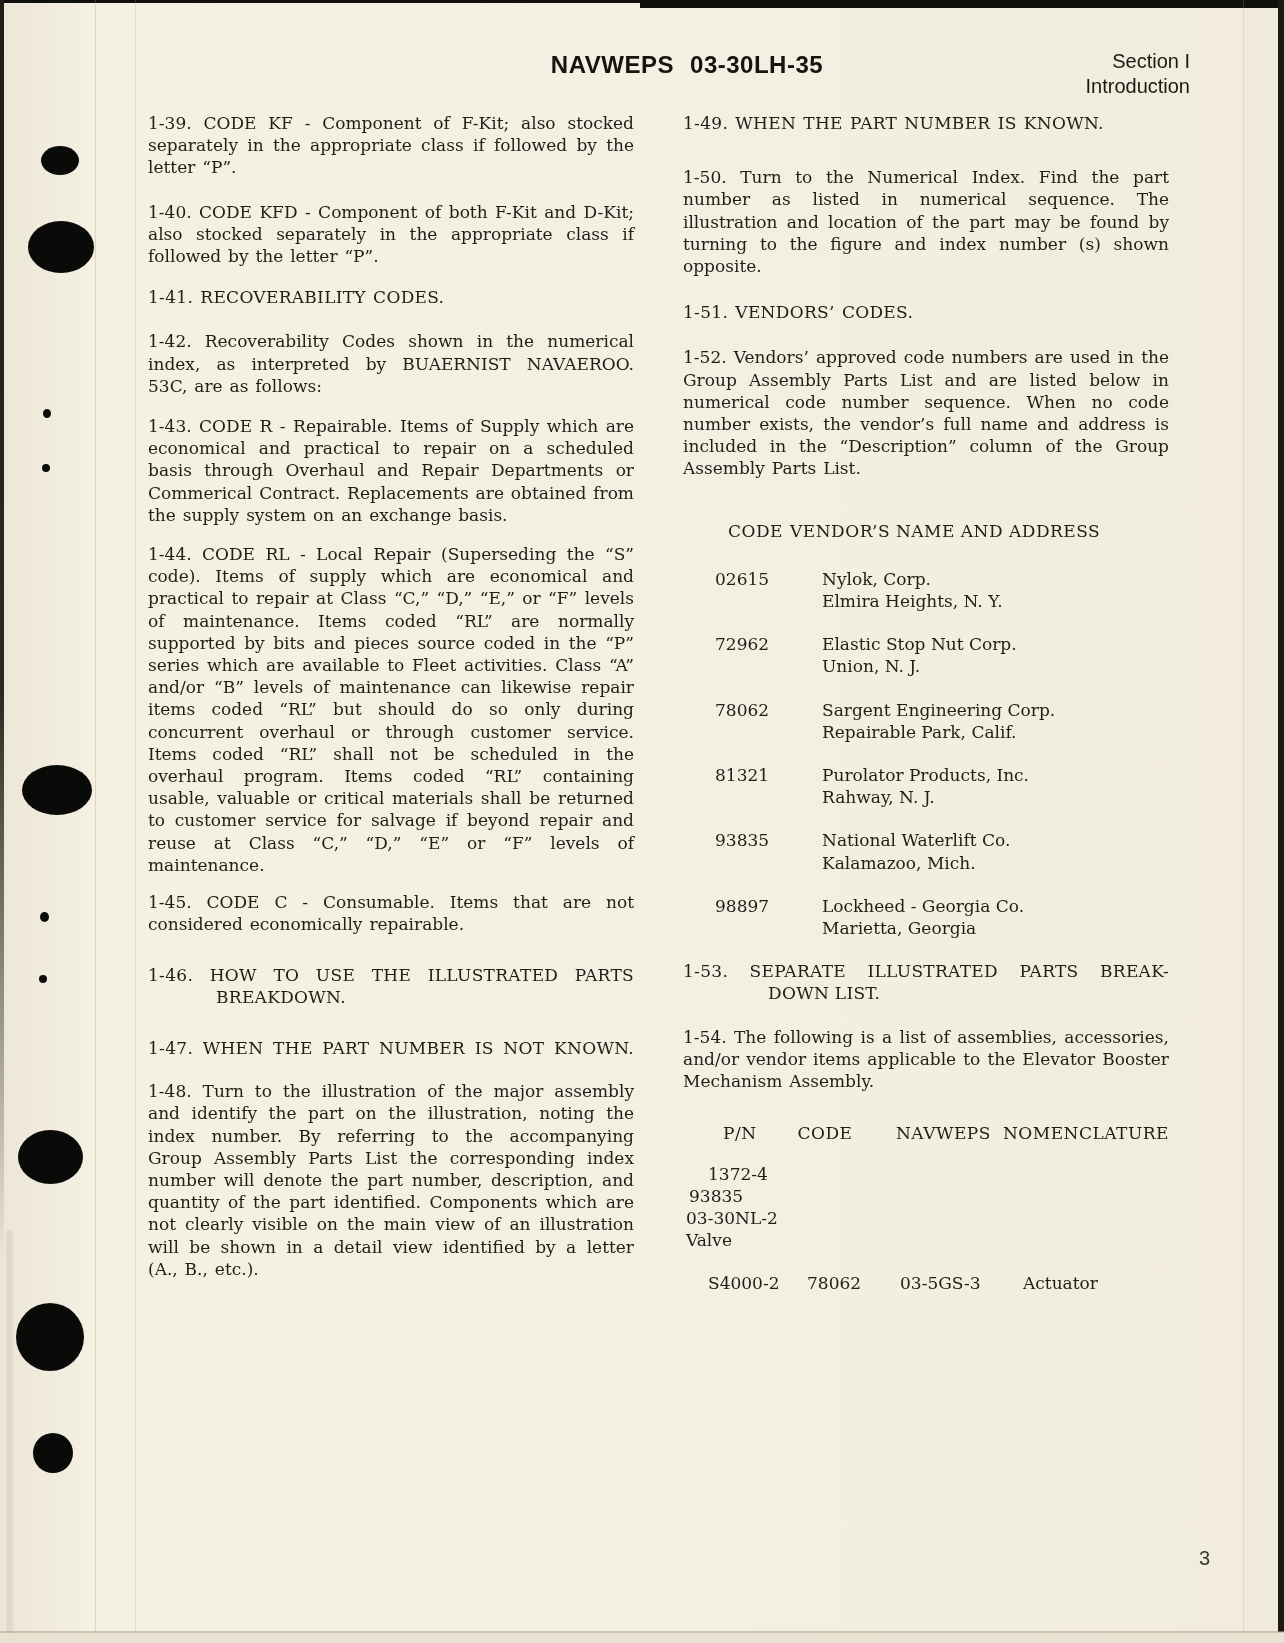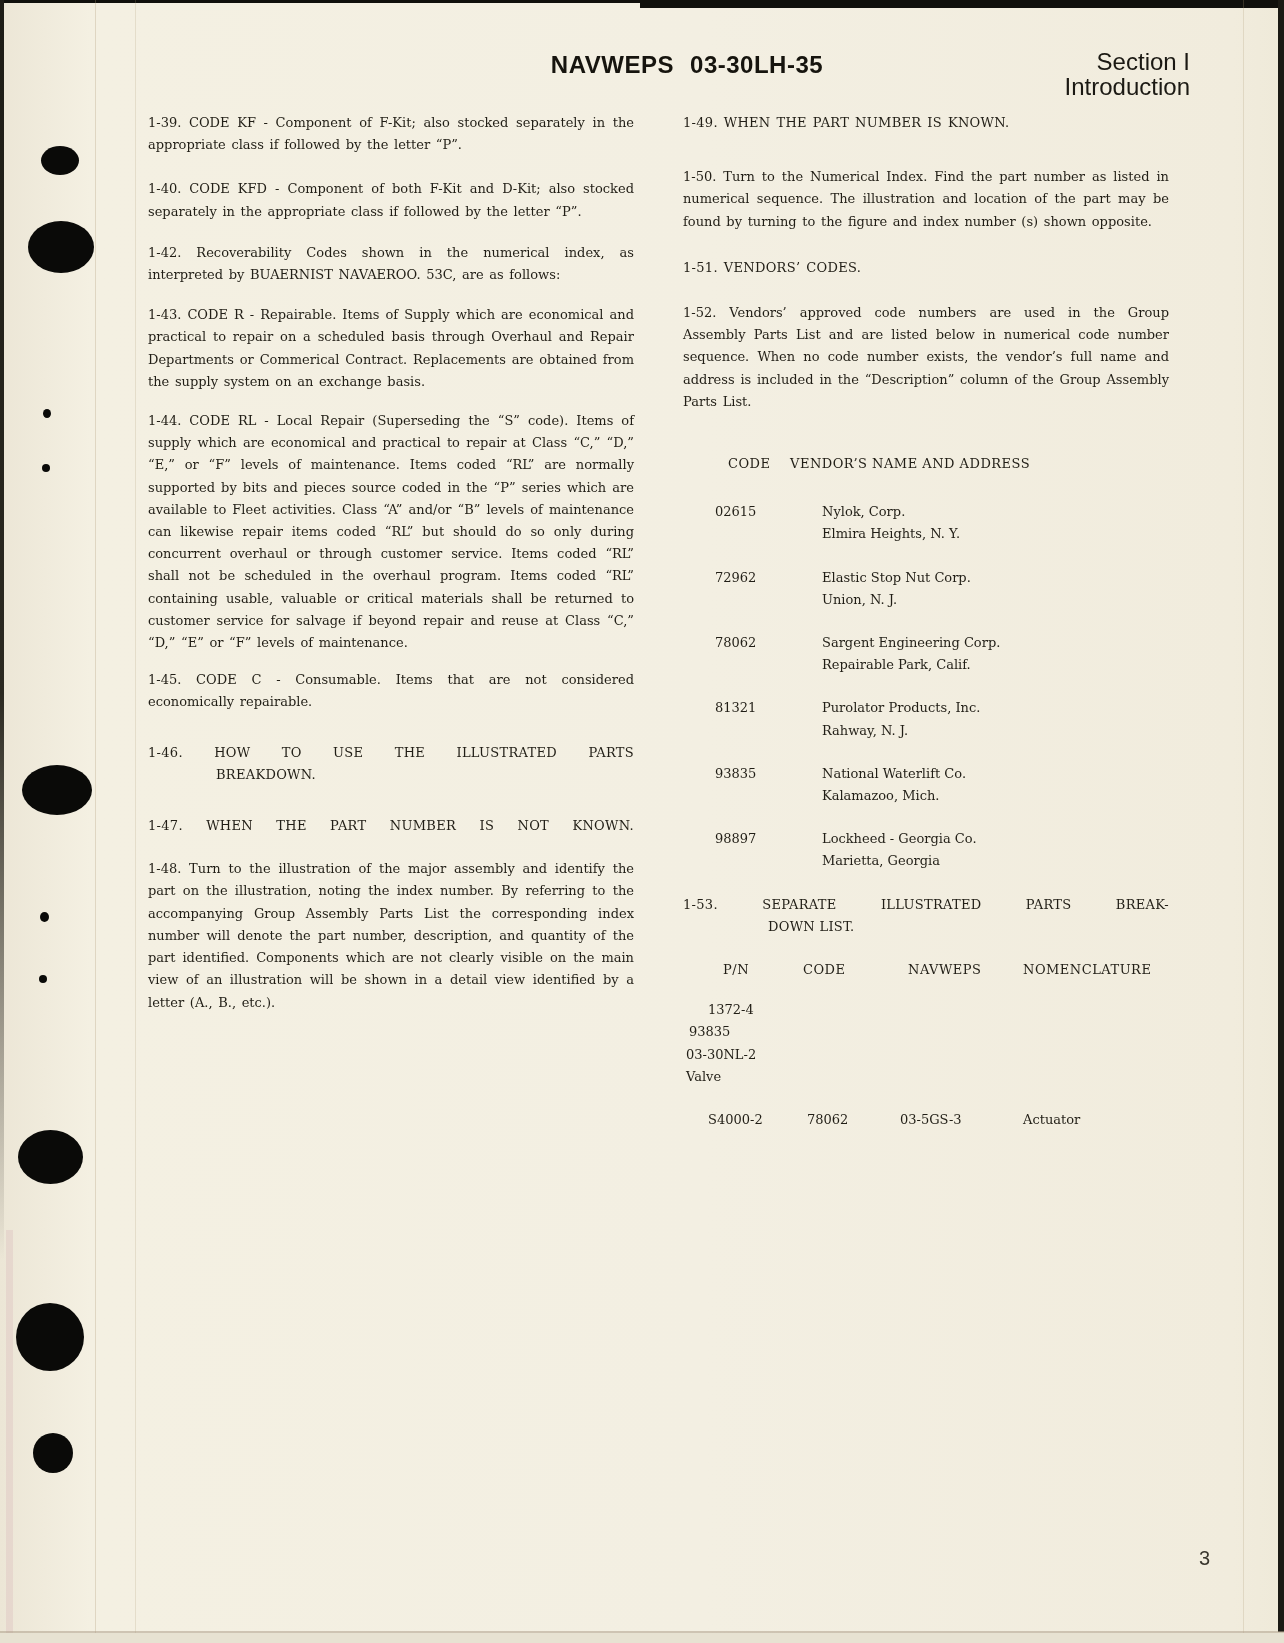--- a/index.html
+++ b/index.html
@@ -33,23 +33,23 @@
   .h6{left:40px;top:912px;width:9px;height:10px;}
   .h7{left:39px;top:975px;width:8px;height:8px;}
   .h8{left:18px;top:1130px;width:65px;height:54px;}
   .h9{left:16px;top:1303px;width:68px;height:68px;}
   .h10{left:33px;top:1433px;width:40px;height:40px;}
   
   .doc-number{position:absolute;top:51px;left:0;width:1374px;text-align:center;
     font-family:"Liberation Sans","DejaVu Sans",sans-serif;font-weight:bold;
     font-size:24px;letter-spacing:0.5px;word-spacing:9px;color:#16140e;}
   .section-block{position:absolute;top:49px;right:94px;text-align:right;
-    font-family:"Liberation Sans","DejaVu Sans",sans-serif;font-size:24px;line-height:25px;color:#1b1913;}
-  
-  .col{position:absolute;top:112px;width:486px;font-size:13px;line-height:22.2px;}
+    font-family:"Liberation Sans","DejaVu Sans",sans-serif;font-size:20px;line-height:25px;color:#1b1913;}
+  
+  .col{position:absolute;top:112px;width:486px;font-size:17px;line-height:22.2px;}
   .col-left{left:148px;}
   .col-right{left:683px;}
   .col p{margin:0;text-align:justify;word-spacing:1.5px;}
   .caps{letter-spacing:0.3px;}
   .spread{text-align:justify;text-align-last:justify;}
   
   .p39{margin-bottom:22px!important;} .p40{margin-bottom:19px!important;}
   .p41{margin-bottom:22px!important;} .p42{margin-bottom:18px!important;}
   .p43{margin-bottom:17px!important;} .p44{margin-bottom:15px!important;}
   .p45{margin-bottom:28px!important;} .p46{margin-bottom:29px;}
@@ -112,20 +112,21 @@
 
   <div class="doc-number">NAVWEPS 03-30LH-35</div>
   <div class="section-block">
     <div>Section I</div>
     <div>Introduction</div>
   </div>
 
   <div class="col col-left">
     <p class="p39">1-39. CODE KF - Component of F-Kit; also stocked separately in the appropriate class if followed by the letter “P”.</p>
     <p class="p40">1-40. CODE KFD - Component of both F-Kit and D-Kit; also stocked separately in the appropriate class if followed by the letter “P”.</p>
+    <p class="p41 caps">1-41. RECOVERABILITY CODES.</p>
     <p class="p42">1-42. Recoverability Codes shown in the numerical index, as interpreted by BUAERNIST NAVAEROO. 53C, are as follows:</p>
     <p class="p43">1-43. CODE R - Repairable. Items of Supply which are economical and practical to repair on a scheduled basis through Overhaul and Repair Departments or Commerical Contract. Replacements are obtained from the supply system on an exchange basis.</p>
     <p class="p44">1-44. CODE RL - Local Repair (Superseding the “S” code). Items of supply which are economical and practical to repair at Class “C,” “D,” “E,” or “F” levels of maintenance. Items coded “RL” are normally supported by bits and pieces source coded in the “P” series which are available to Fleet activities. Class “A” and/or “B” levels of maintenance can likewise repair items coded “RL” but should do so only during concurrent overhaul or through customer service. Items coded “RL” shall not be scheduled in the overhaul program. Items coded “RL” containing usable, valuable or critical materials shall be returned to customer service for salvage if beyond repair and reuse at Class “C,” “D,” “E” or “F” levels of maintenance.</p>
     <p class="p45">1-45. CODE C - Consumable. Items that are not considered economically repairable.</p>
     <div class="p46 caps">
       <div class="spread">1-46. HOW TO USE THE ILLUSTRATED PARTS</div>
       <div class="hang-left">BREAKDOWN.</div>
     </div>
     <p class="p47 caps spread">1-47. WHEN THE PART NUMBER IS NOT KNOWN.</p>
     <p class="p48">1-48. Turn to the illustration of the major assembly and identify the part on the illustration, noting the index number. By referring to the accompanying Group Assembly Parts List the corresponding index number will denote the part number, description, and quantity of the part identified. Components which are not clearly visible on the main view of an illustration will be shown in a detail view identified by a letter (A., B., etc.).</p>
@@ -182,20 +183,21 @@
       <div class="vinfo">
         <div>Lockheed - Georgia Co.</div>
         <div>Marietta, Georgia</div>
       </div>
     </div>
 
     <div class="p53 caps">
       <div class="spread">1-53. SEPARATE ILLUSTRATED PARTS BREAK-</div>
       <div class="hang-right">DOWN LIST.</div>
     </div>
+    <p class="p54">1-54. The following is a list of assemblies, accessories, and/or vendor items applicable to the Elevator Booster Mechanism Assembly.</p>
 
     <div class="phead caps">
       <div class="c1">P/N</div>
       <div class="c2">CODE</div>
       <div class="c3">NAVWEPS</div>
       <div class="c4">NOMENCLATURE</div>
     </div>
     <div class="prow prow1">
       <div class="c1">1372-4</div>
       <div class="c2">93835</div>

